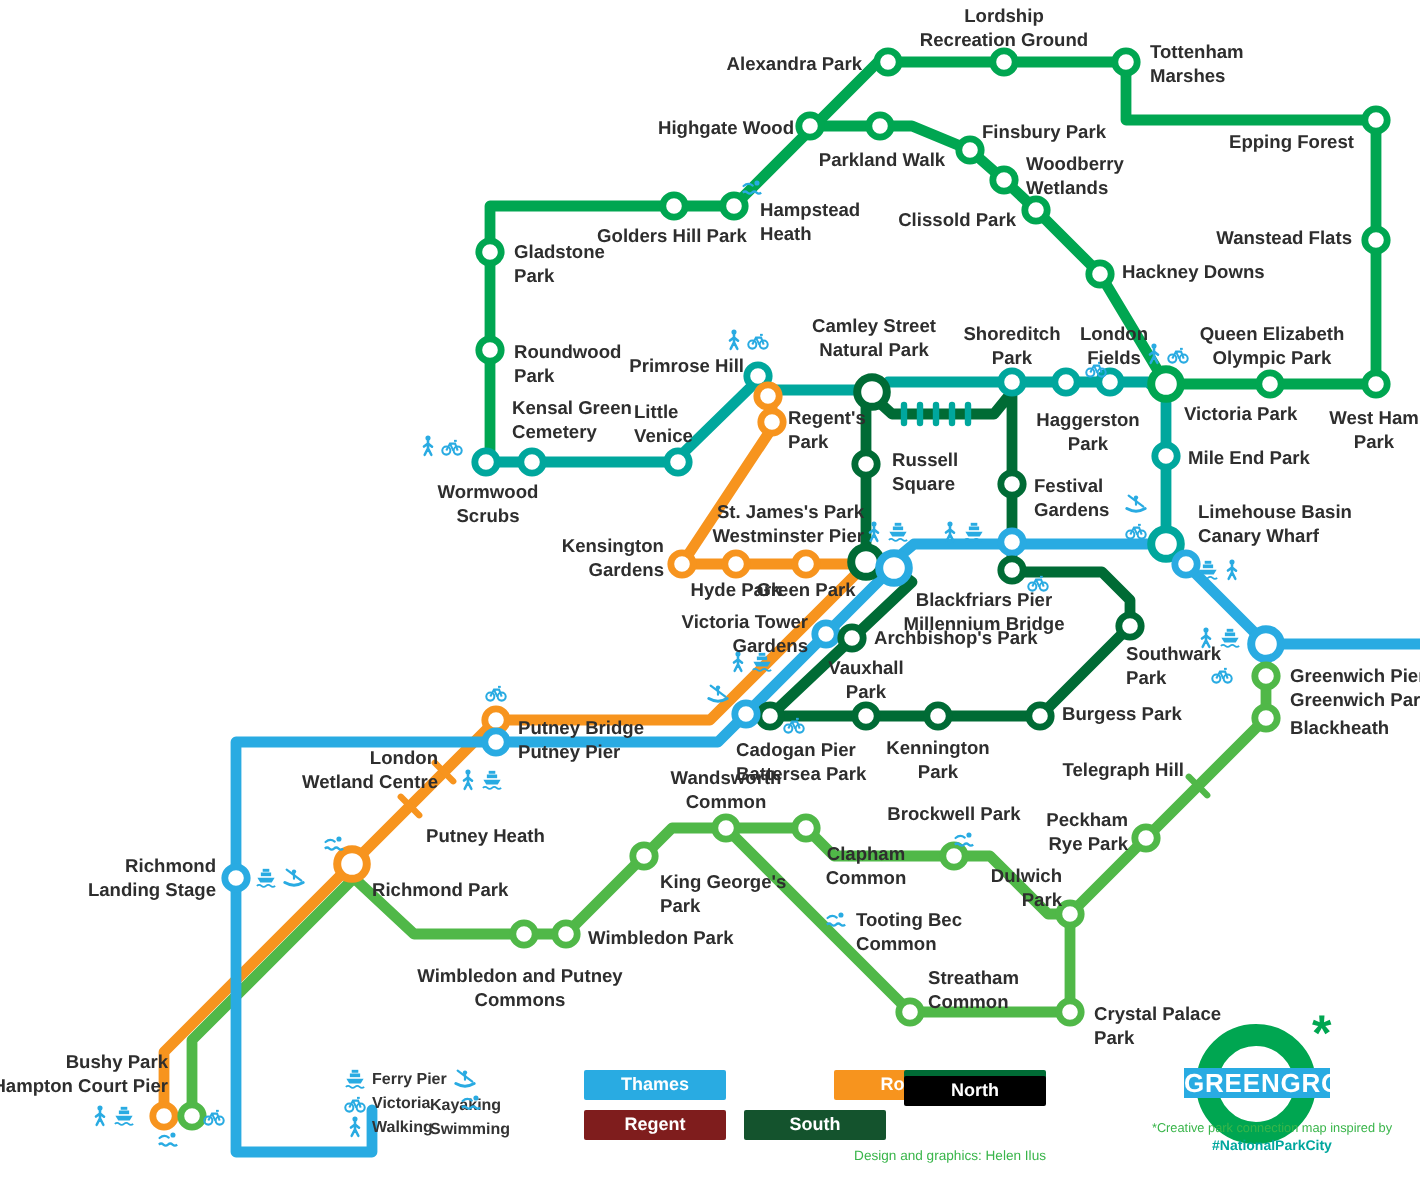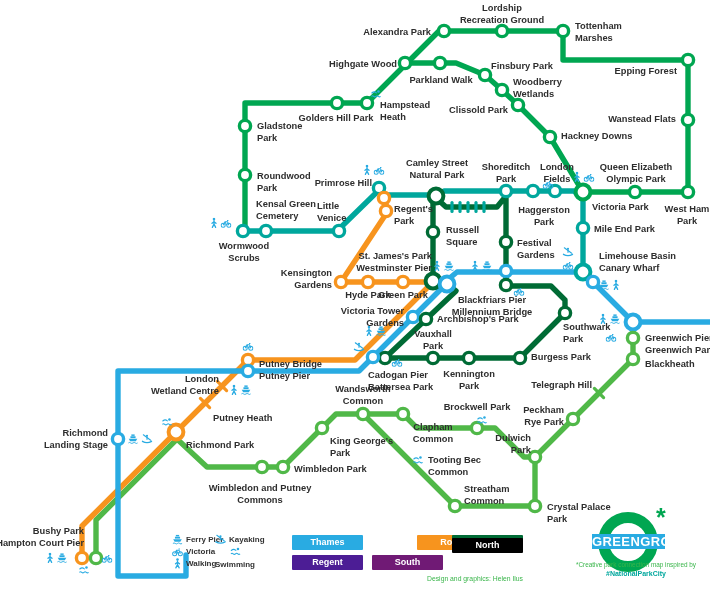--- a/index.html
+++ b/index.html
@@ -241,22 +241,22 @@
       <text x="259" y="367" text-anchor="start" fill="#2E2E2E" font-size="9.3" font-weight="bold" font-family="&quot;Liberation Sans&quot;, sans-serif"><tspan x="259" dy="0">Putney Bridge</tspan><tspan x="259" dy="12">Putney Pier</tspan></text>
       <text x="186" y="448" text-anchor="start" fill="#2E2E2E" font-size="9.3" font-weight="bold" font-family="&quot;Liberation Sans&quot;, sans-serif"><tspan x="186" dy="0">Richmond Park</tspan></text>
       <text x="108" y="436" text-anchor="end" fill="#2E2E2E" font-size="9.3" font-weight="bold" font-family="&quot;Liberation Sans&quot;, sans-serif"><tspan x="108" dy="0">Richmond</tspan><tspan x="108" dy="12">Landing Stage</tspan></text>
       <text x="84" y="534" text-anchor="end" fill="#2E2E2E" font-size="9.3" font-weight="bold" font-family="&quot;Liberation Sans&quot;, sans-serif"><tspan x="84" dy="0">Bushy Park</tspan><tspan x="84" dy="12">Hampton Court Pier</tspan></text>
     </svg>
 
   <div id="line-legend">
       <div class="swatch" style="left: 292px; top: 535px; background: rgb(41, 171, 226);">Thames</div>
       <div class="swatch" style="left: 372px; top: 535px; background: rgb(247, 148, 30); margin-left: 45px;">Royal</div>
       <div class="swatch" style="left: 452px; top: 535px; background: rgb(0, 107, 53);">Queen</div>
-      <div class="swatch" style="left: 292px; top: 555px; background: #4c1d95;">Regent</div>
-      <div class="swatch" style="left: 372px; top: 555px; background: #701a75;">South</div>
+      <div class="swatch" style="left: 292px; top: 555px; background: #7f1d1d;">Regent</div>
+      <div class="swatch" style="left: 372px; top: 555px; background: #14532d;">South</div>
       <div class="swatch" style="left: 452px; top: 538px; background: #000000;">North</div>
     </div>
   <div id="activity-legend">
       <div class="act-item" style="left: 172px; top: 534px;">
         <svg width="11" height="11">
                    <use href="#ic-ferry" width="11" height="11"></use>
         </svg>
         <span>Ferry Pier</span>
       </div>
       <div class="act-item" style="left: 172px; top: 546px;">
@@ -264,21 +264,21 @@
                    <use href="#ic-cycle" width="11" height="11"></use>
         </svg>
         <span>Victoria</span>
       </div>
       <div class="act-item" style="left: 172px; top: 558px;">
         <svg width="11" height="11">
                    <use href="#ic-walk" width="11" height="11"></use>
         </svg>
         <span>Walking</span>
       </div>
-      <div class="act-item" style="left: 215px; top: 534px;">
+      <div class="act-item" style="left: 215px; top: 534px; flex-direction: column;">
         <svg width="11" height="11">
                    <use href="#ic-kayak" width="11" height="11"></use>
         </svg>
         <span>Kayaking</span>
       </div>
       <div class="act-item" style="left: 215px; top: 546px; flex-direction: column;">
         <svg width="11" height="11">
                    <use href="#ic-swim" width="11" height="11"></use>
         </svg>
         <span>Swimming</span>

